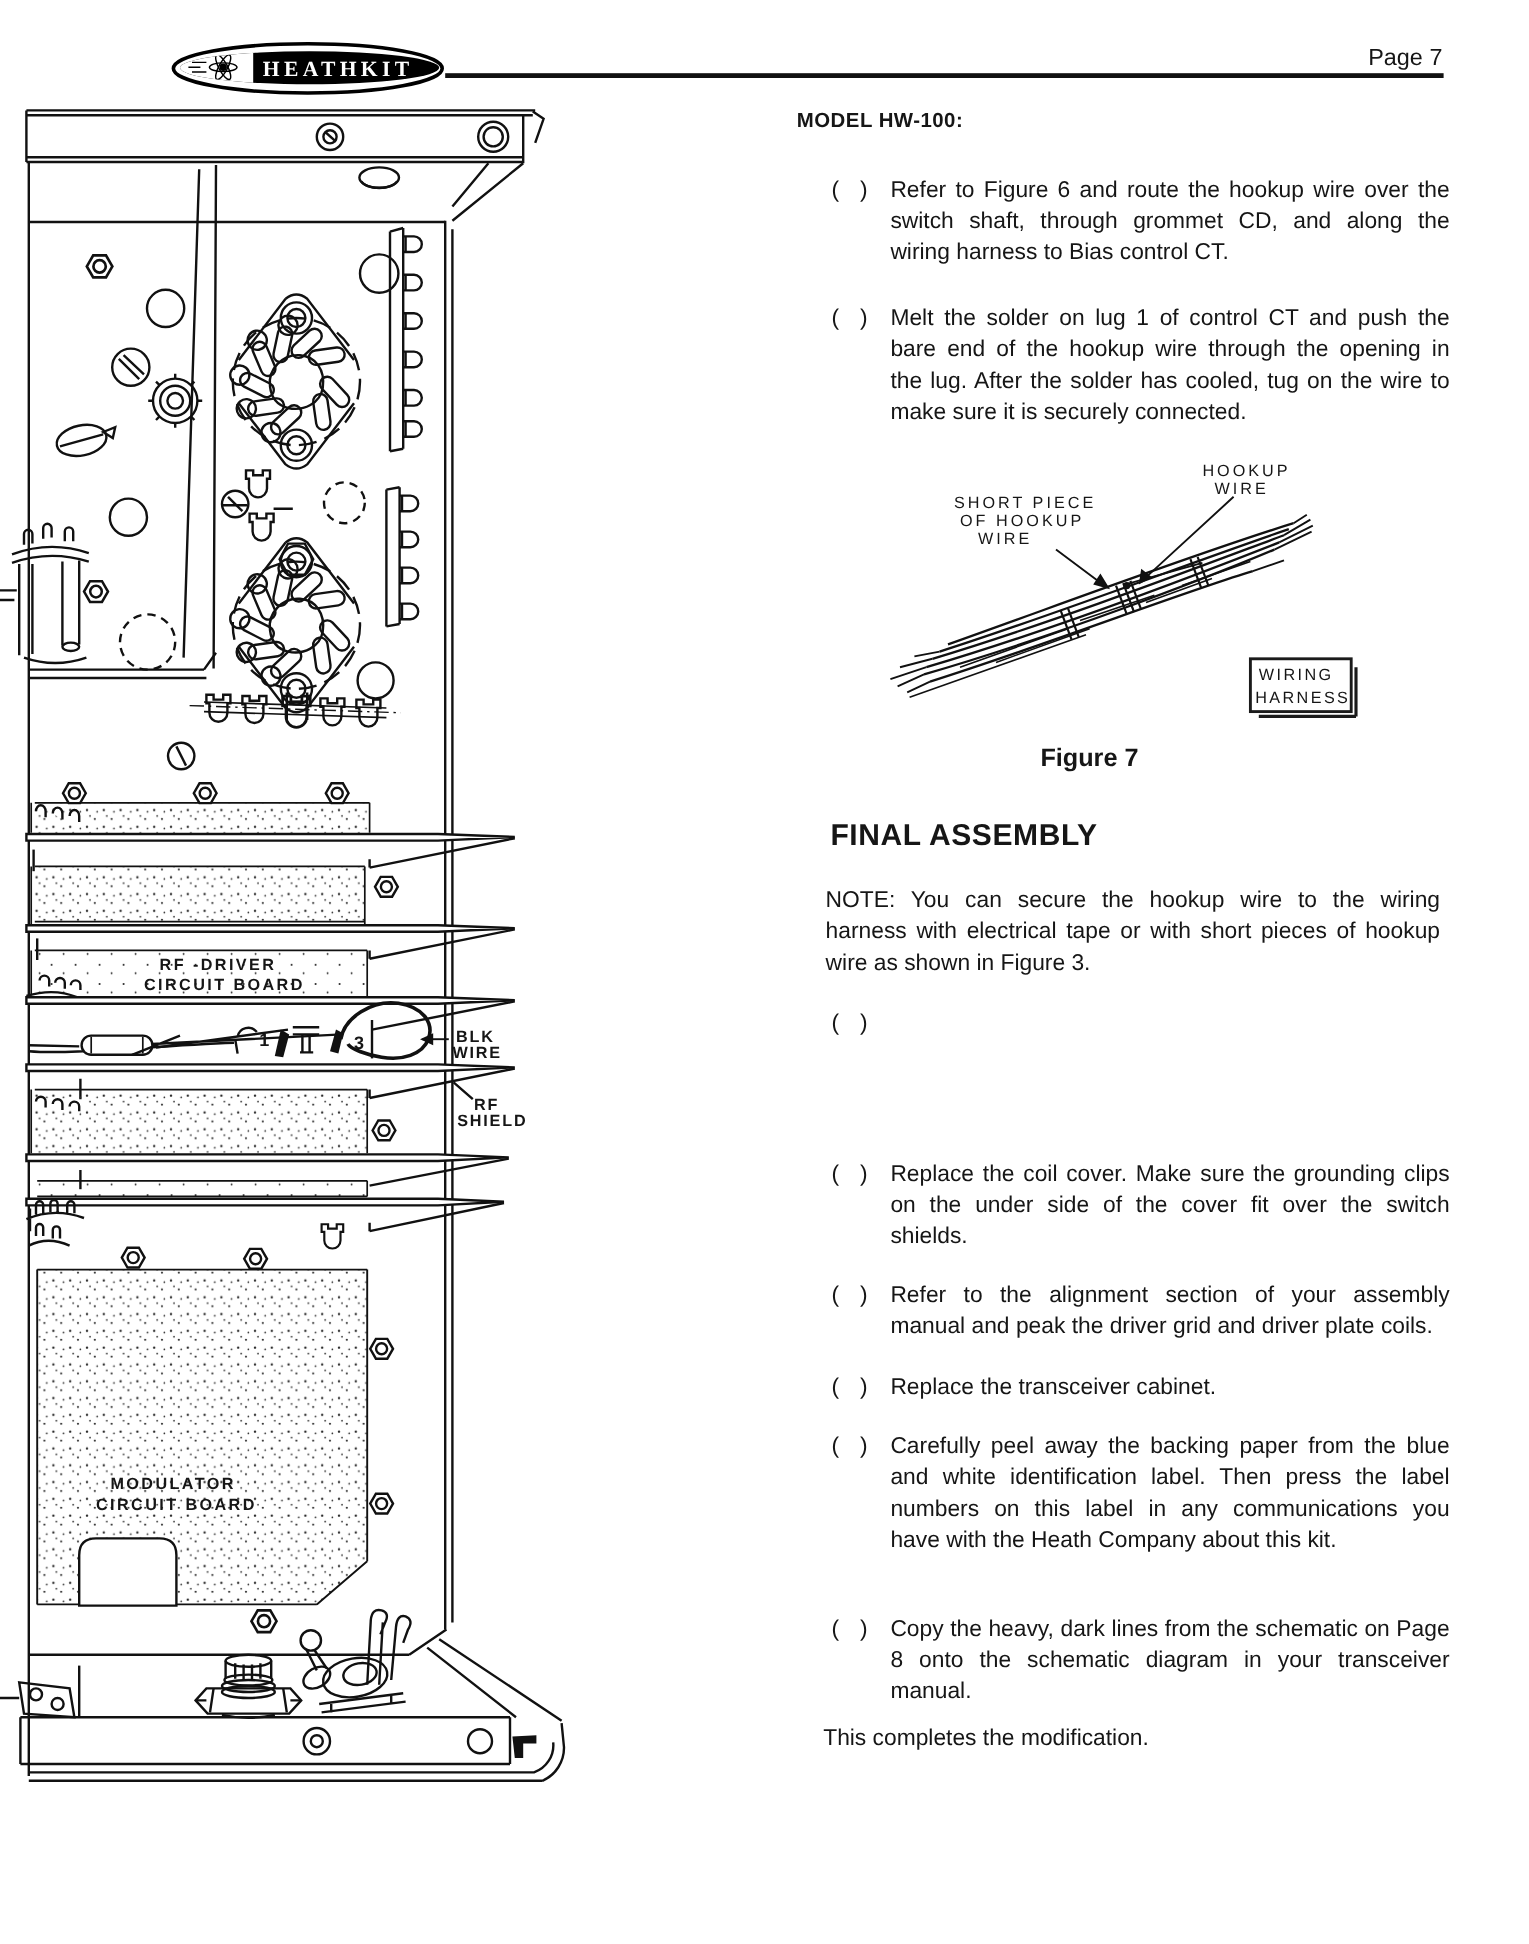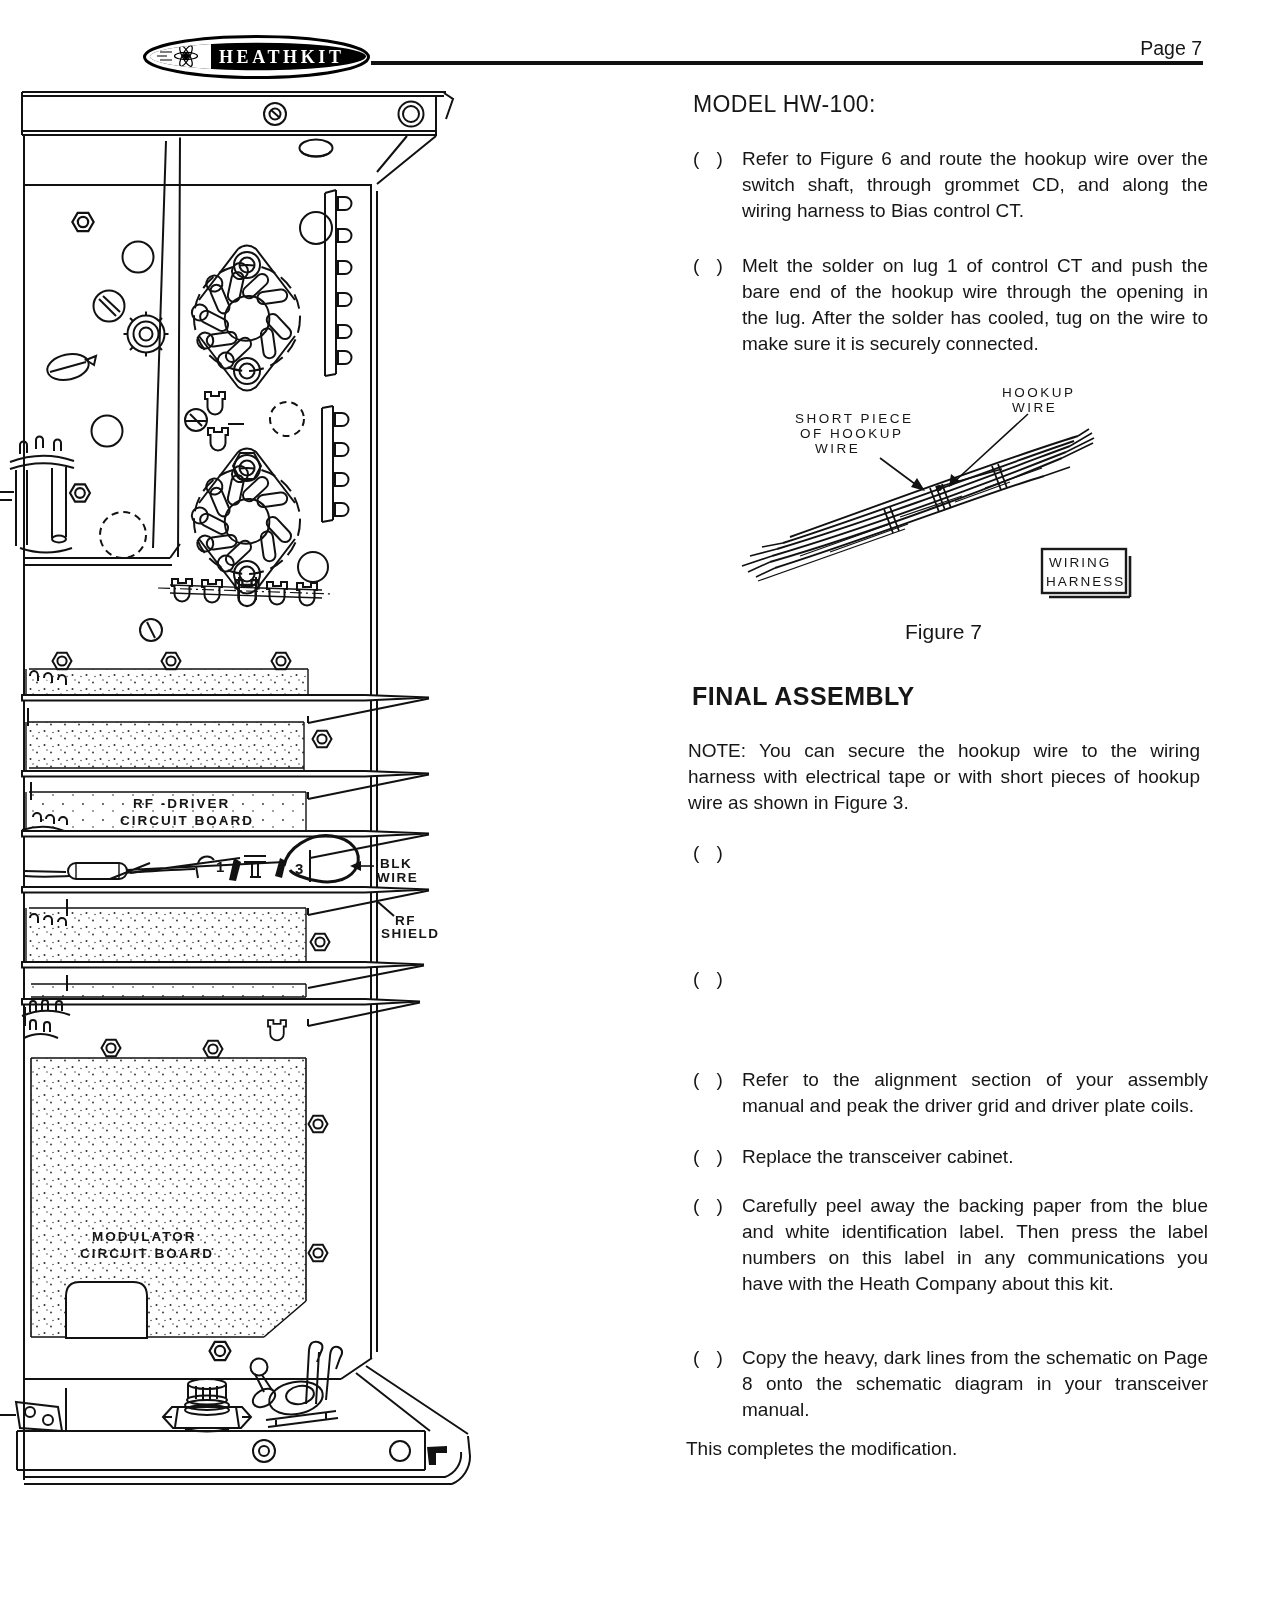--- a/index.html
+++ b/index.html
@@ -15,57 +15,62 @@
   .body{margin-left:56px;}
   .h1{font-size:25px;font-weight:bold;letter-spacing:0.5px;}
 </style>
 </head>
 <body>
 <div id="page">
 
 <div class="abs" style="right:72px;top:37px;font-size:19.5px;">Page 7</div>
 <div class="abs" style="left:371px;top:61px;width:832px;height:4px;background:#111;"></div>
 
-<div class="abs" style="left:693px;top:91px;font-size:23px;font-weight:normal;letter-spacing:0.4px;">MODEL HW-100:</div>
+<div class="abs" style="left:664px;top:91px;font-size:17px;font-weight:bold;letter-spacing:0.4px;">MODEL HW-100:</div>
 
 <div class="item t" style="top:146px;">
   <span class="cb">(&nbsp;)</span>
   <div class="body">
     <div class="j">Refer to Figure 6 and route the hookup wire over the</div>
     <div class="j">switch shaft, through grommet CD, and along the</div>
     <div>wiring harness to Bias control CT.</div>
   </div>
 </div>
 
 <div class="item t" style="top:253px;">
   <span class="cb">(&nbsp;)</span>
   <div class="body">
     <div class="j">Melt the solder on lug 1 of control CT and push the</div>
     <div class="j">bare end of the hookup wire through the opening in</div>
     <div class="j">the lug. After the solder has cooled, tug on the wire to</div>
     <div>make sure it is securely connected.</div>
   </div>
 </div>
 
-<div class="abs" style="left:905px;top:620px;font-size:21px;font-weight:normal;">Figure 7</div>
+<div class="abs" style="left:867px;top:620px;font-size:21px;font-weight:bold;">Figure 7</div>
 
 <div class="abs h1" style="left:692px;top:682px;">FINAL ASSEMBLY</div>
 
 <div class="item t" style="top:738px;left:688px;width:512px;">
     <div class="j">NOTE: You can secure the hookup wire to the wiring</div>
     <div class="j">harness with electrical tape or with short pieces of hookup</div>
     <div>wire as shown in Figure 3.</div>
 </div>
 
 <div class="item t" style="top:840px;">
   <span class="cb">(&nbsp;)</span>
 </div>
 
 <div class="item t" style="top:966px;">
   <span class="cb">(&nbsp;)</span>
+  <div class="body">
+    <div class="j">Replace the coil cover. Make sure the grounding clips</div>
+    <div class="j">on the under side of the cover fit over the switch</div>
+    <div>shields.</div>
+  </div>
 </div>
 
 <div class="item t" style="top:1067px;">
   <span class="cb">(&nbsp;)</span>
   <div class="body">
     <div class="j">Refer to the alignment section of your assembly</div>
     <div>manual and peak the driver grid and driver plate coils.</div>
   </div>
 </div>
 

